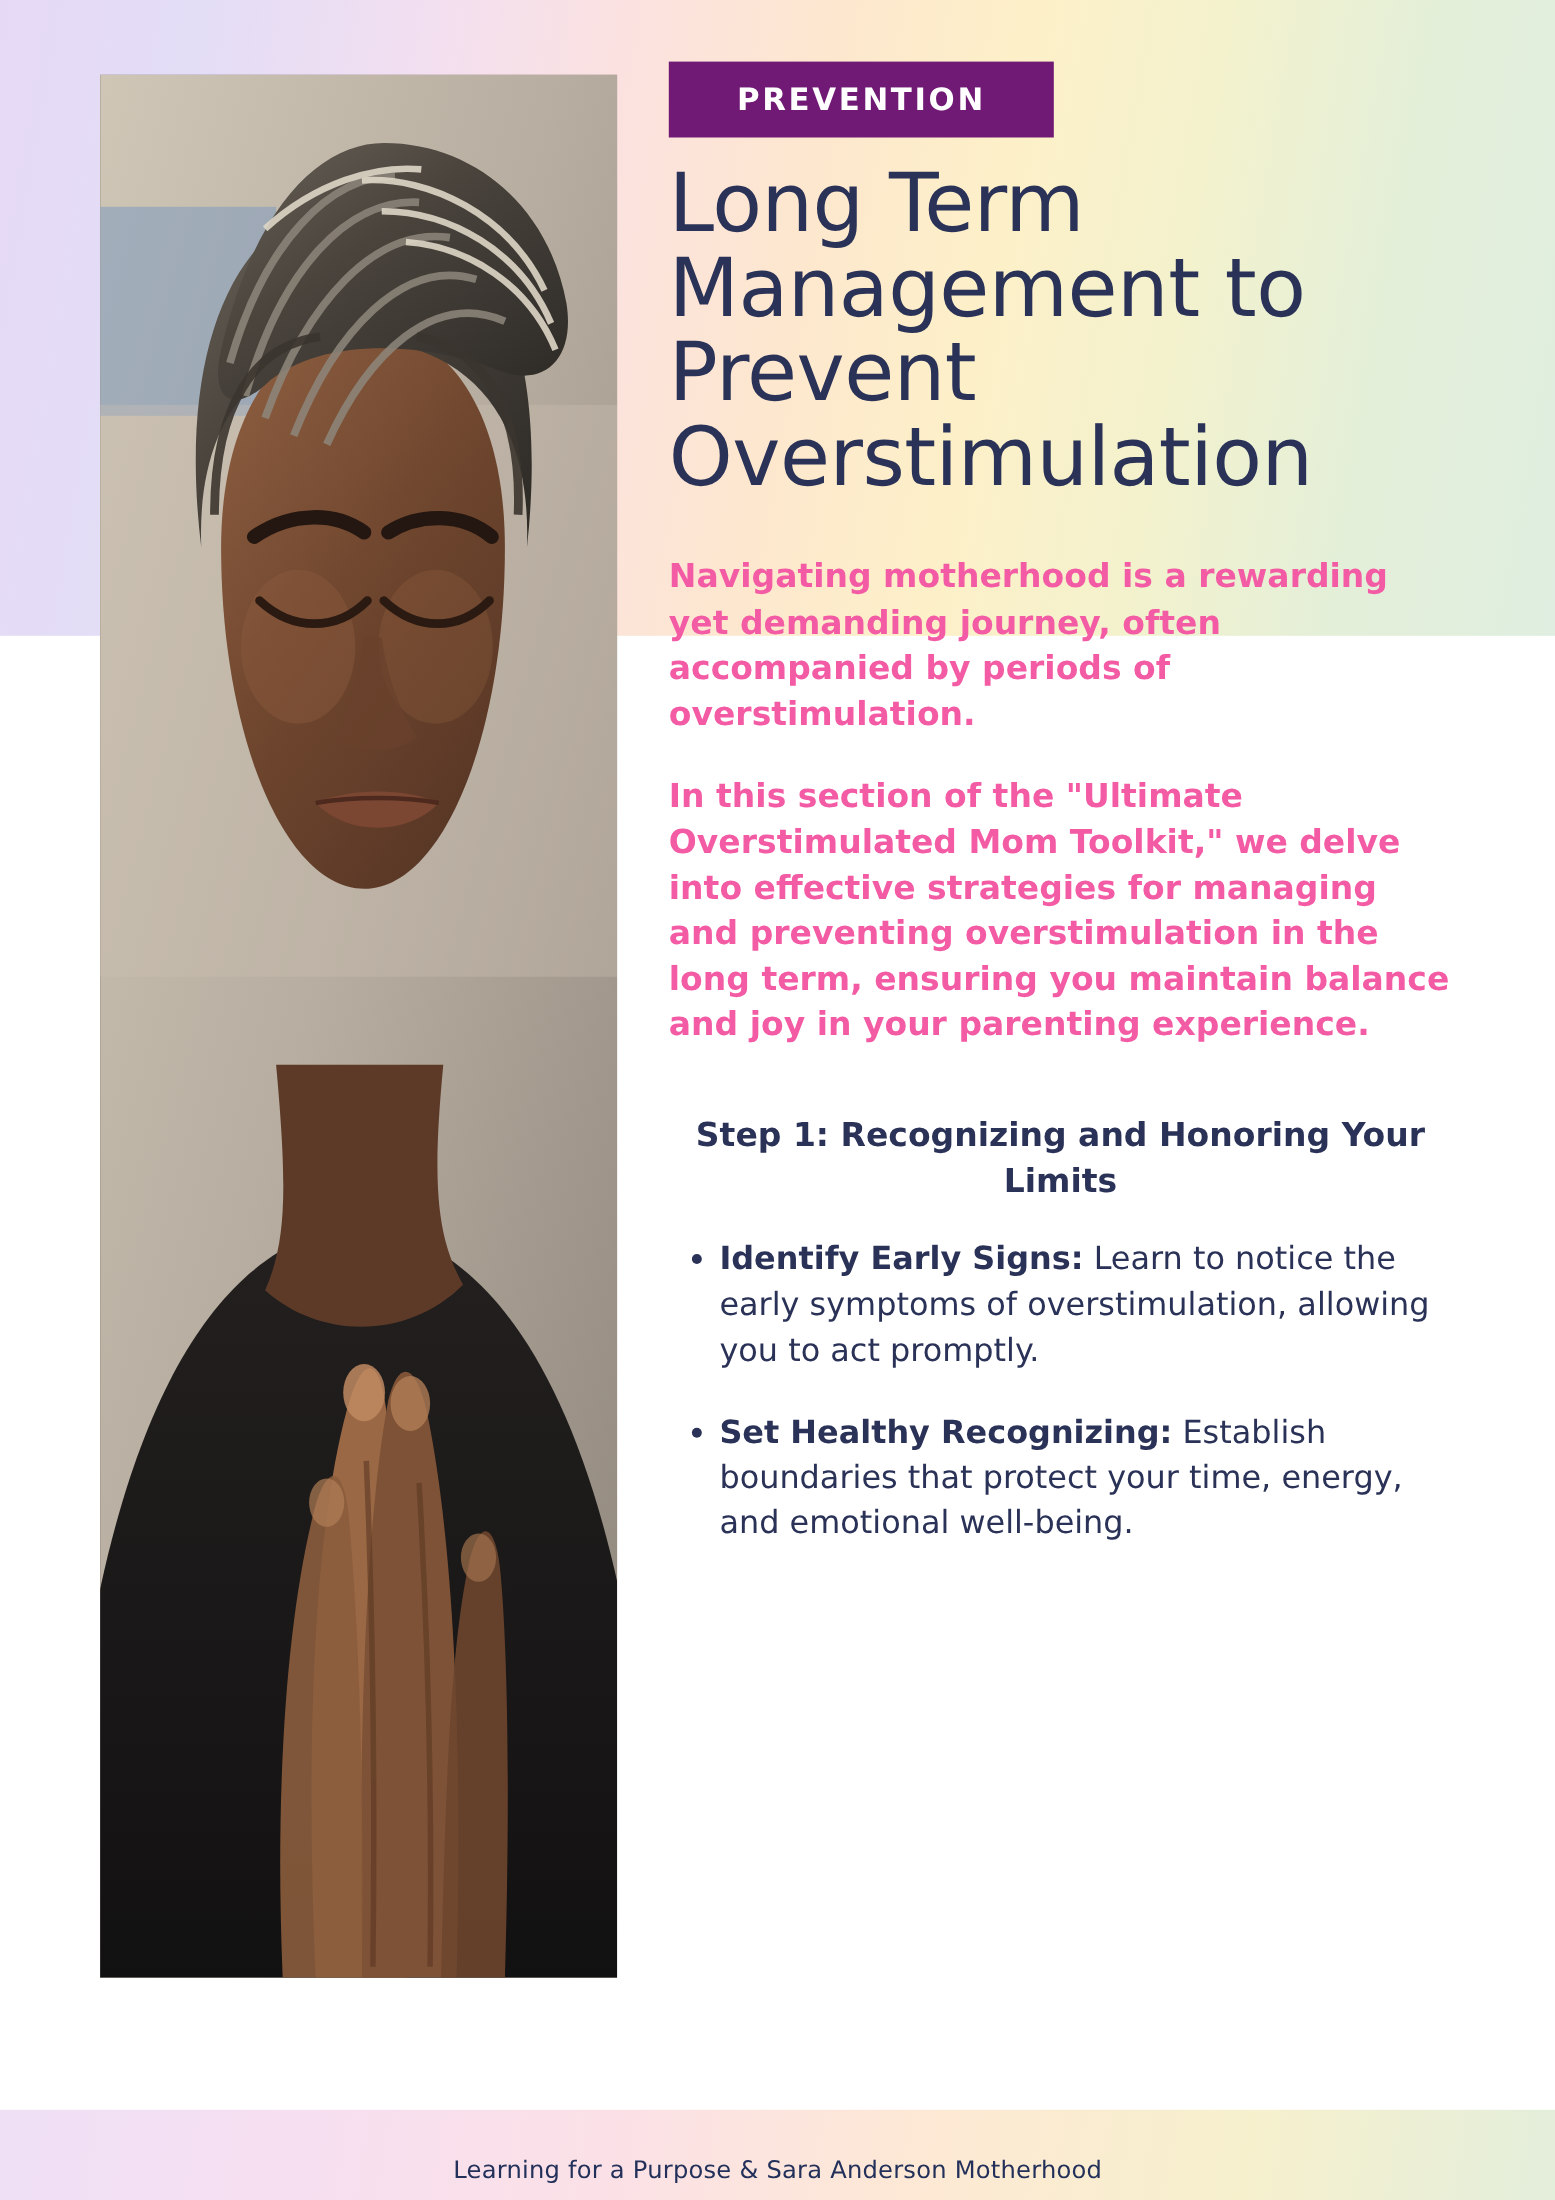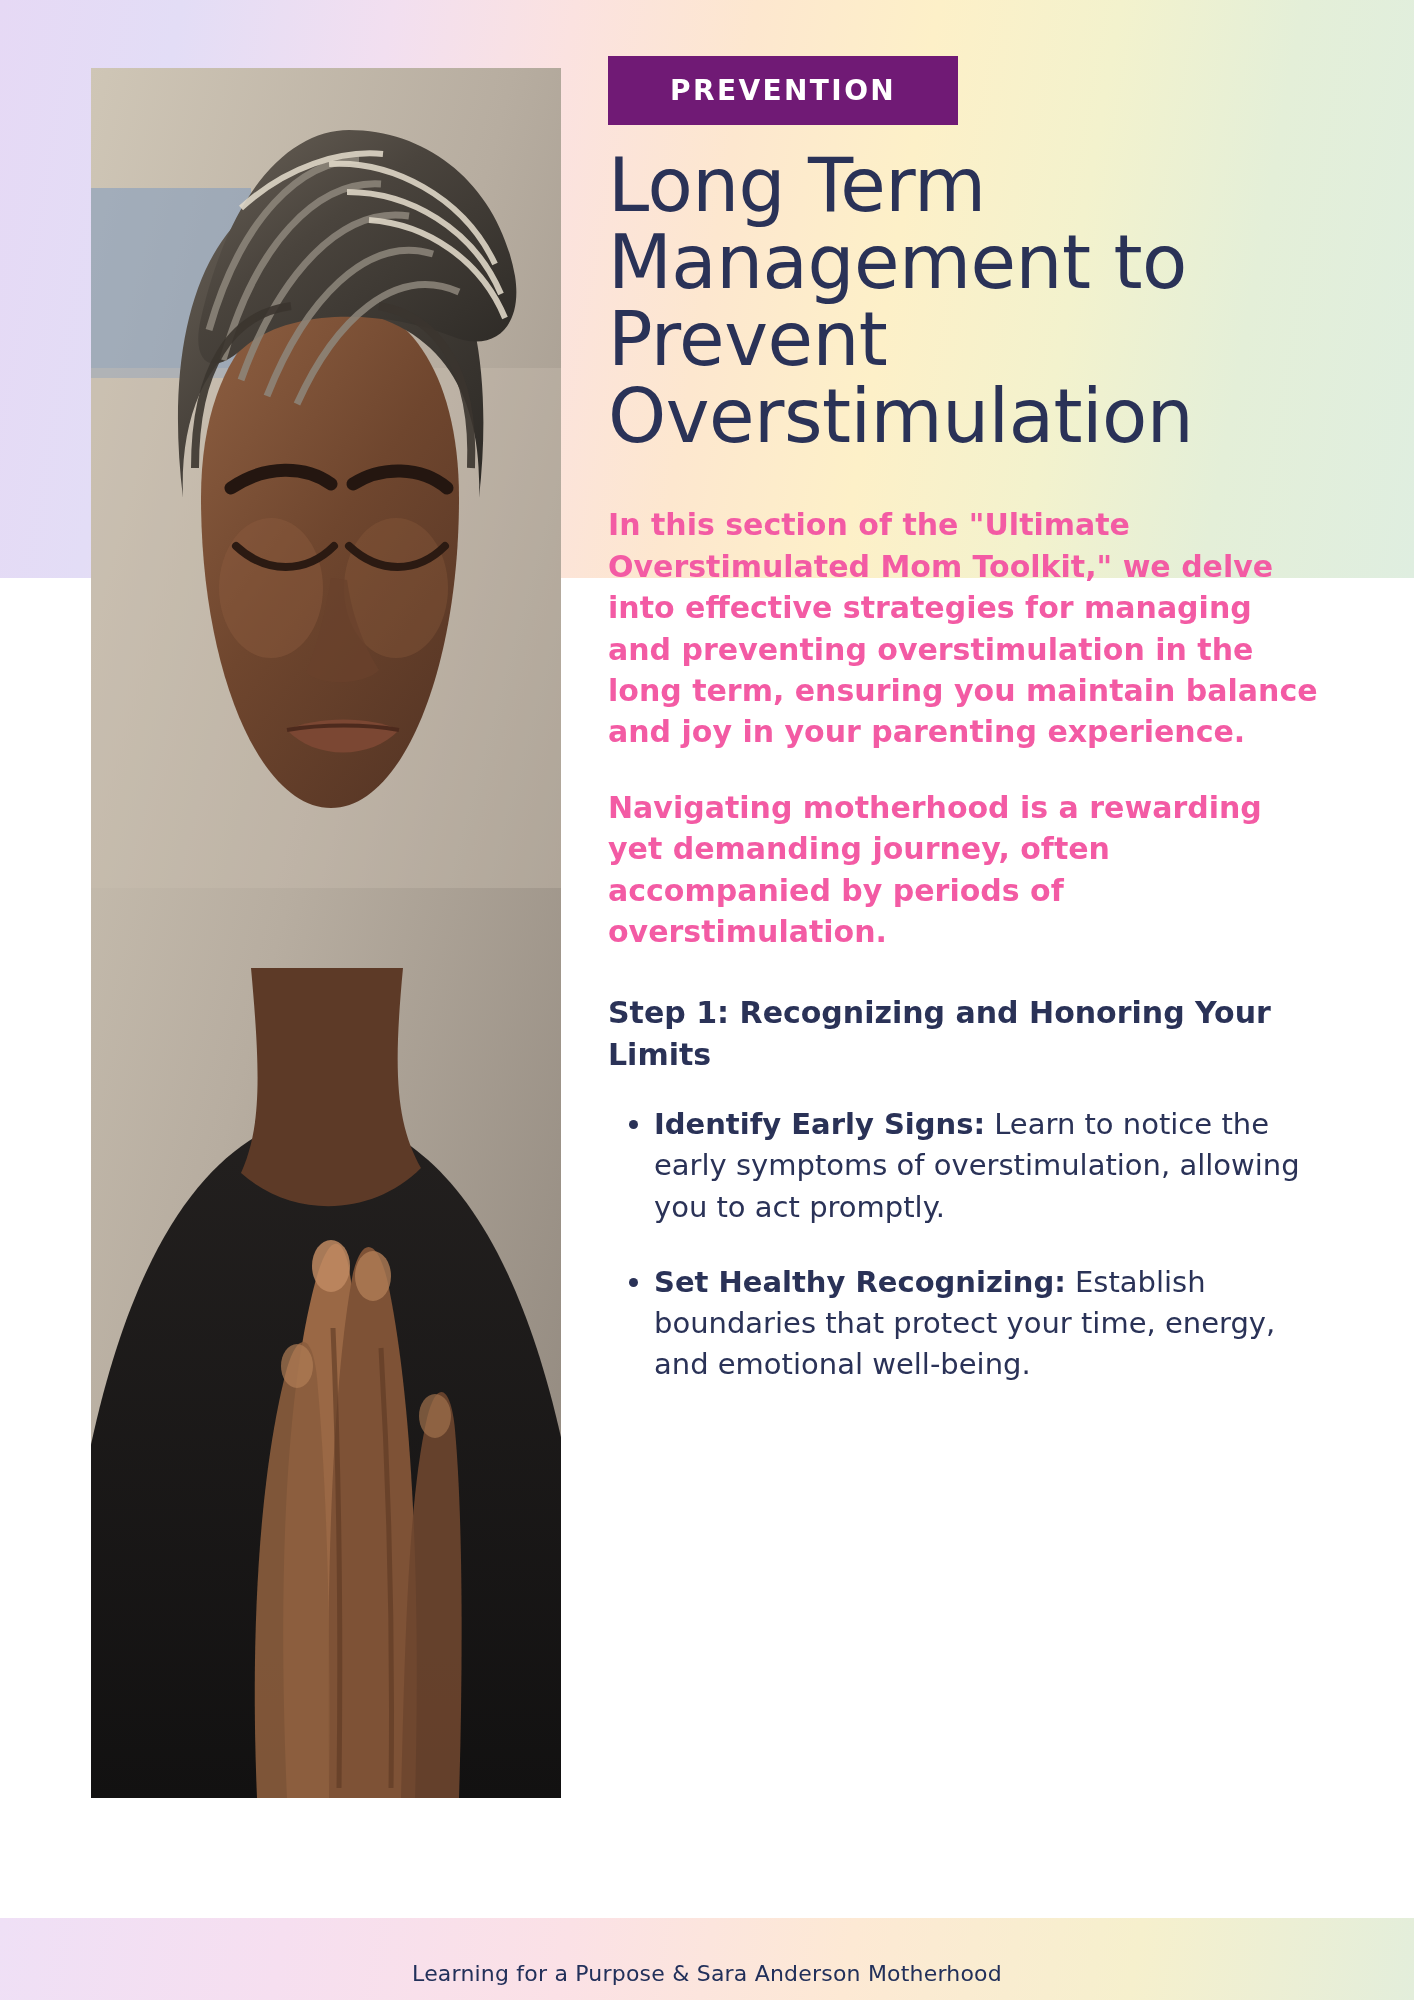--- a/index.html
+++ b/index.html
@@ -115,27 +115,28 @@
     font-weight: bold;
     font-size: 30px;
     line-height: 1.38;
     font-family: "DejaVu Sans", sans-serif;
     width: 712px;
   }
   .intro p { margin: 0 0 34px 0; }
   .intro p:last-child { margin-bottom: 0; }
 
   .step-heading {
-    margin-top: 40px;
+    margin-top: 60px;
     color: #2a3257;
     font-weight: bold;
     font-size: 30px;
     line-height: 1.4;
     font-family: "DejaVu Sans", sans-serif;
     width: 712px;
+    text-align: center;
   }
 
   ul.bullets {
     margin: 28px 0 1px 0;
     padding-left: 46px;
     width: 680px;
   }
   ul.bullets li {
     color: #2a3257;
     font-size: 29px;
@@ -244,22 +245,22 @@
     </svg>
   </div>
 
   <div class="content">
 
     <div class="badge">PREVENTION</div>
 
     <h1 class="title">Long Term Management to Prevent Overstimulation</h1>
 
     <div class="intro">
+      <p>Navigating motherhood is a rewarding yet demanding journey, often accompanied by periods of overstimulation.</p>
       <p>In this section of the "Ultimate Overstimulated Mom Toolkit," we delve into effective strategies for managing and preventing overstimulation in the long term, ensuring you maintain balance and joy in your parenting experience.</p>
-      <p>Navigating motherhood is a rewarding yet demanding journey, often accompanied by periods of overstimulation.</p>
     </div>
 
     <div class="step-heading">Step 1: Recognizing and Honoring Your Limits</div>
 
     <ul class="bullets">
       <li>
         <b>Identify Early Signs:</b><span> Learn to notice the early symptoms of overstimulation, allowing you to act promptly.</span>
       </li>
       <li>
         <b>Set Healthy Recognizing:</b><span> Establish boundaries that protect your time, energy, and emotional well-being.</span>

